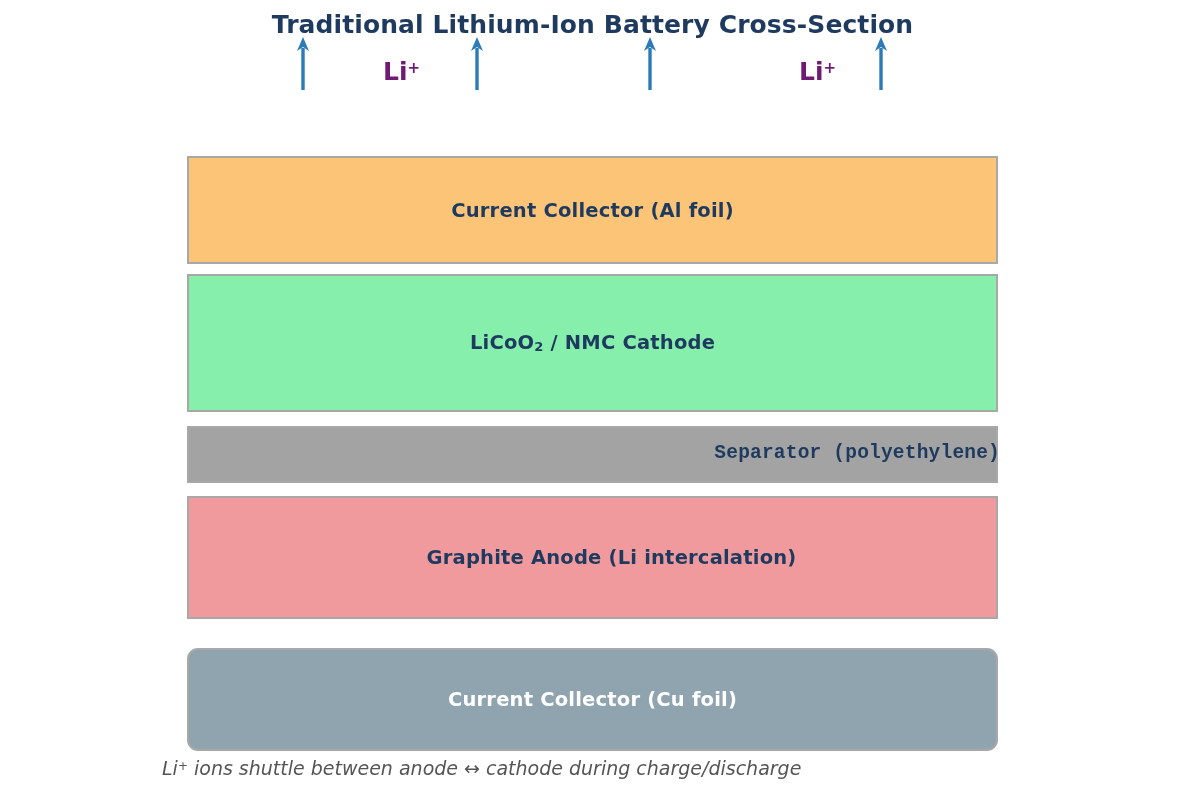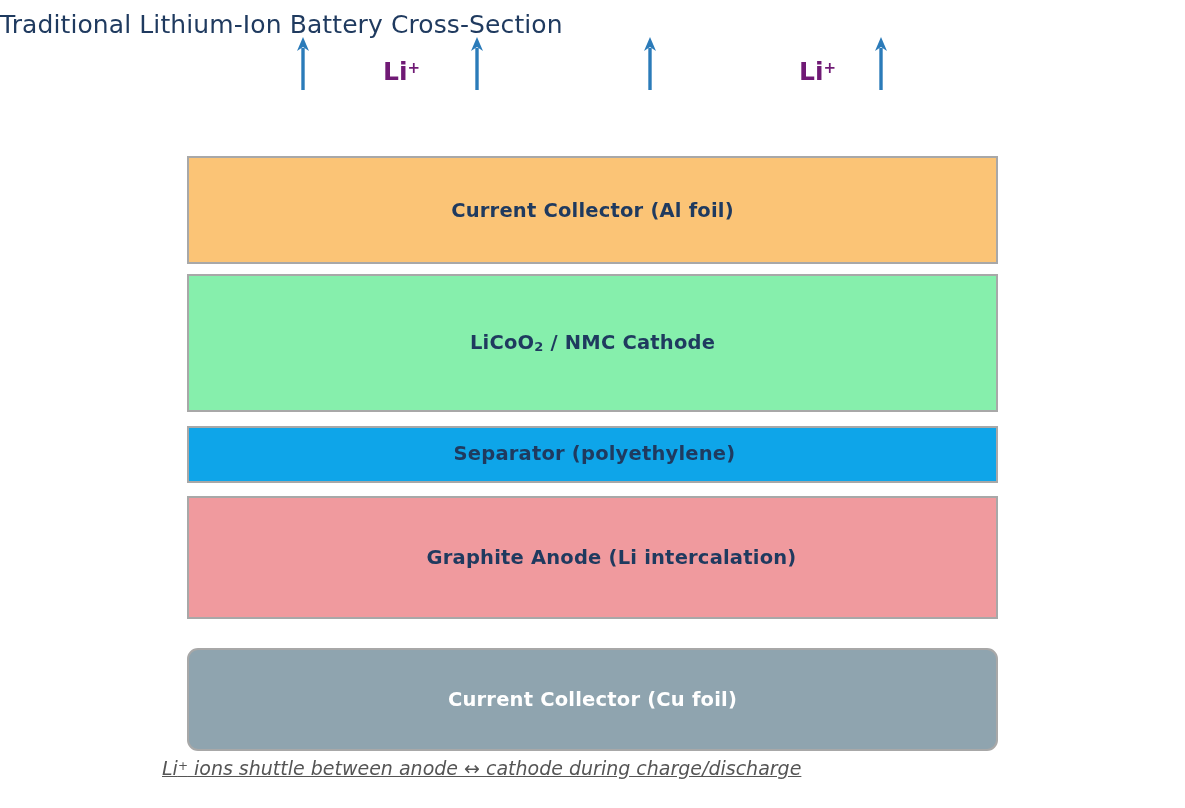--- a/index.html
+++ b/index.html
@@ -15,23 +15,23 @@
     font-family: "DejaVu Sans", "Liberation Sans", sans-serif;
     -webkit-font-smoothing: antialiased;
   }
 
   
   .figure-title {
     position: absolute;
     left: 0;
     top: 10px;
     width: 1185px;
-    text-align: left;
+    text-align: center;
     font-size: 25px;
-    font-weight: 400;
+    font-weight: 700;
     color: #1f3a5f;
     letter-spacing: 0.1px;
     white-space: nowrap;
   }
 
   
   .stack {
     position: absolute;
     left: 187px;
     top: 0;
@@ -49,32 +49,32 @@
     align-items: center;
     justify-content: center;
   }
 
   .layer-label {
     font-size: 19.5px;
     font-weight: bold;
     color: #1f3a5f;
     letter-spacing: 0.2px;
     white-space: nowrap;
-    text-align: center;
+    text-align: right;
   }
   .layer-label sub {
     font-size: 13px;
     vertical-align: -0.18em;
     font-weight: bold;
   }
 
   
   .layer-al       { top: 156px; height: 108px; background: #fbc476; }
   .layer-cathode  { top: 274px; height: 138px; background: #86efac; }
-  .layer-sep      { top: 426px; height: 57px;  background: #0ea5e9; }
+  .layer-sep      { top: 426px; height: 57px;  background: #a3a3a3; font-family: Liberation Mono, monospace; }
   .layer-anode    { top: 496px; height: 123px; background: #f09a9e; padding-left: 38px; }
   .layer-cu       { top: 648px; height: 103px; background: #8fa4af; border-radius: 11px; }
 
   .layer-cu .layer-label { color: #ffffff; }
 
   
   .layer-sep .layer-label {
     position: absolute;
     left: 0;
     width: 811px;
@@ -108,21 +108,20 @@
 
   
   .figure-caption {
     position: absolute;
     left: 162px;
     top: 757px;
     font-size: 19px;
     font-style: italic;
     color: #555555;
     white-space: nowrap;
-    text-decoration: underline;
   }
   .figure-caption sup {
     font-size: 12px;
     vertical-align: 0.45em;
     font-style: italic;
   }
 </style>
 </head>
 <body>
 

